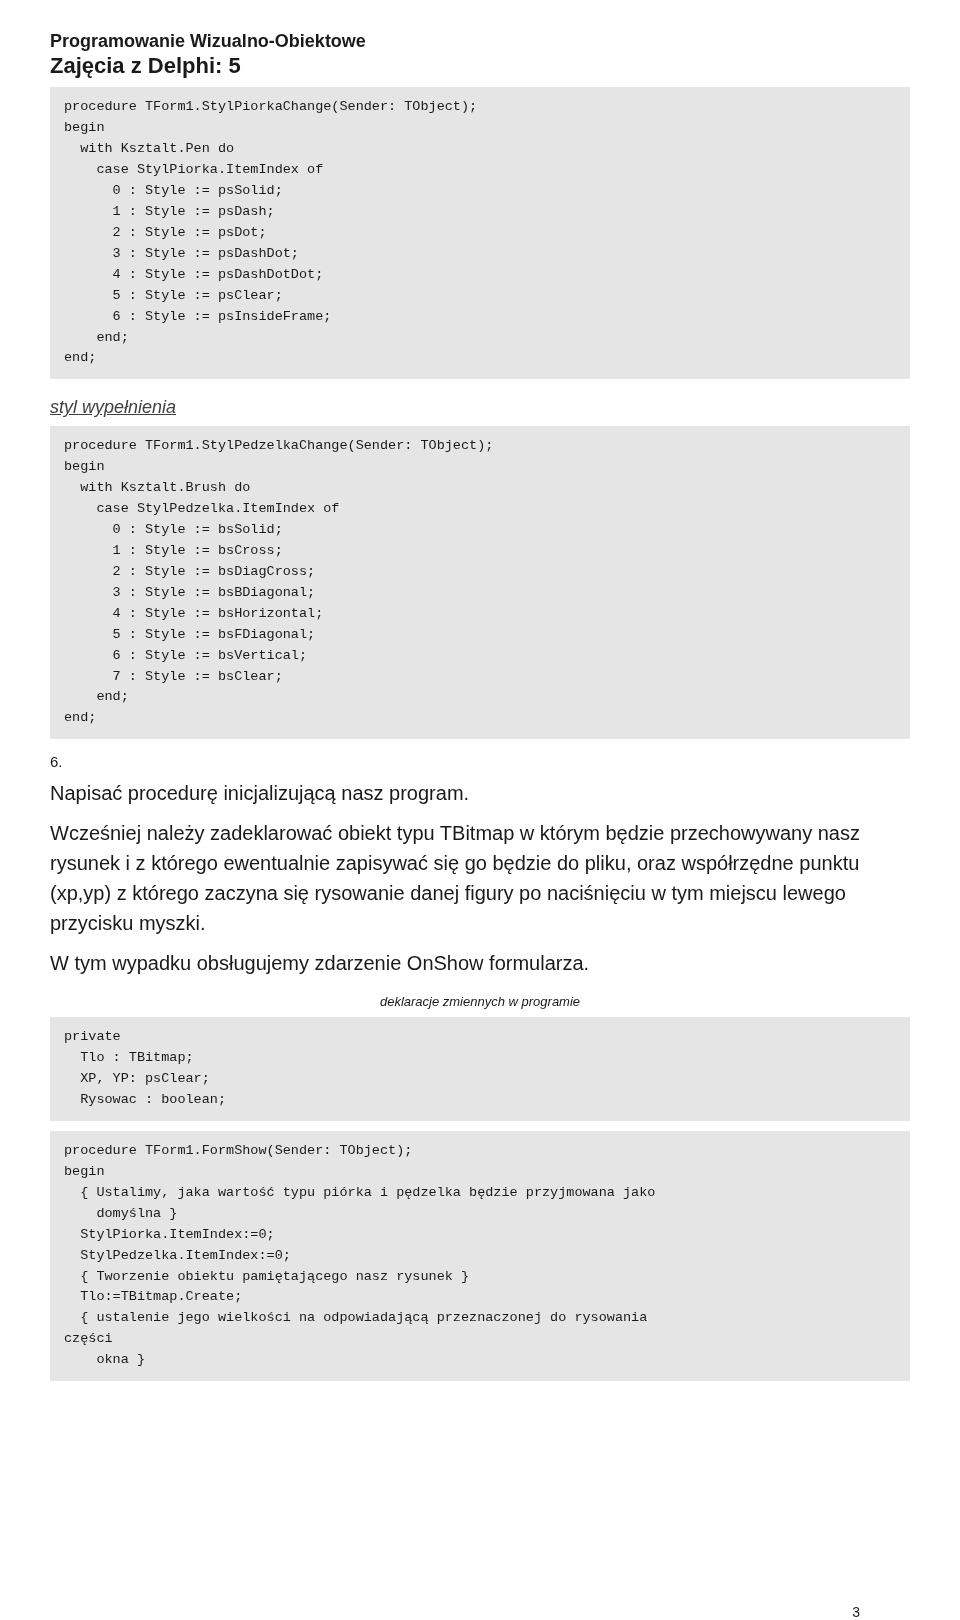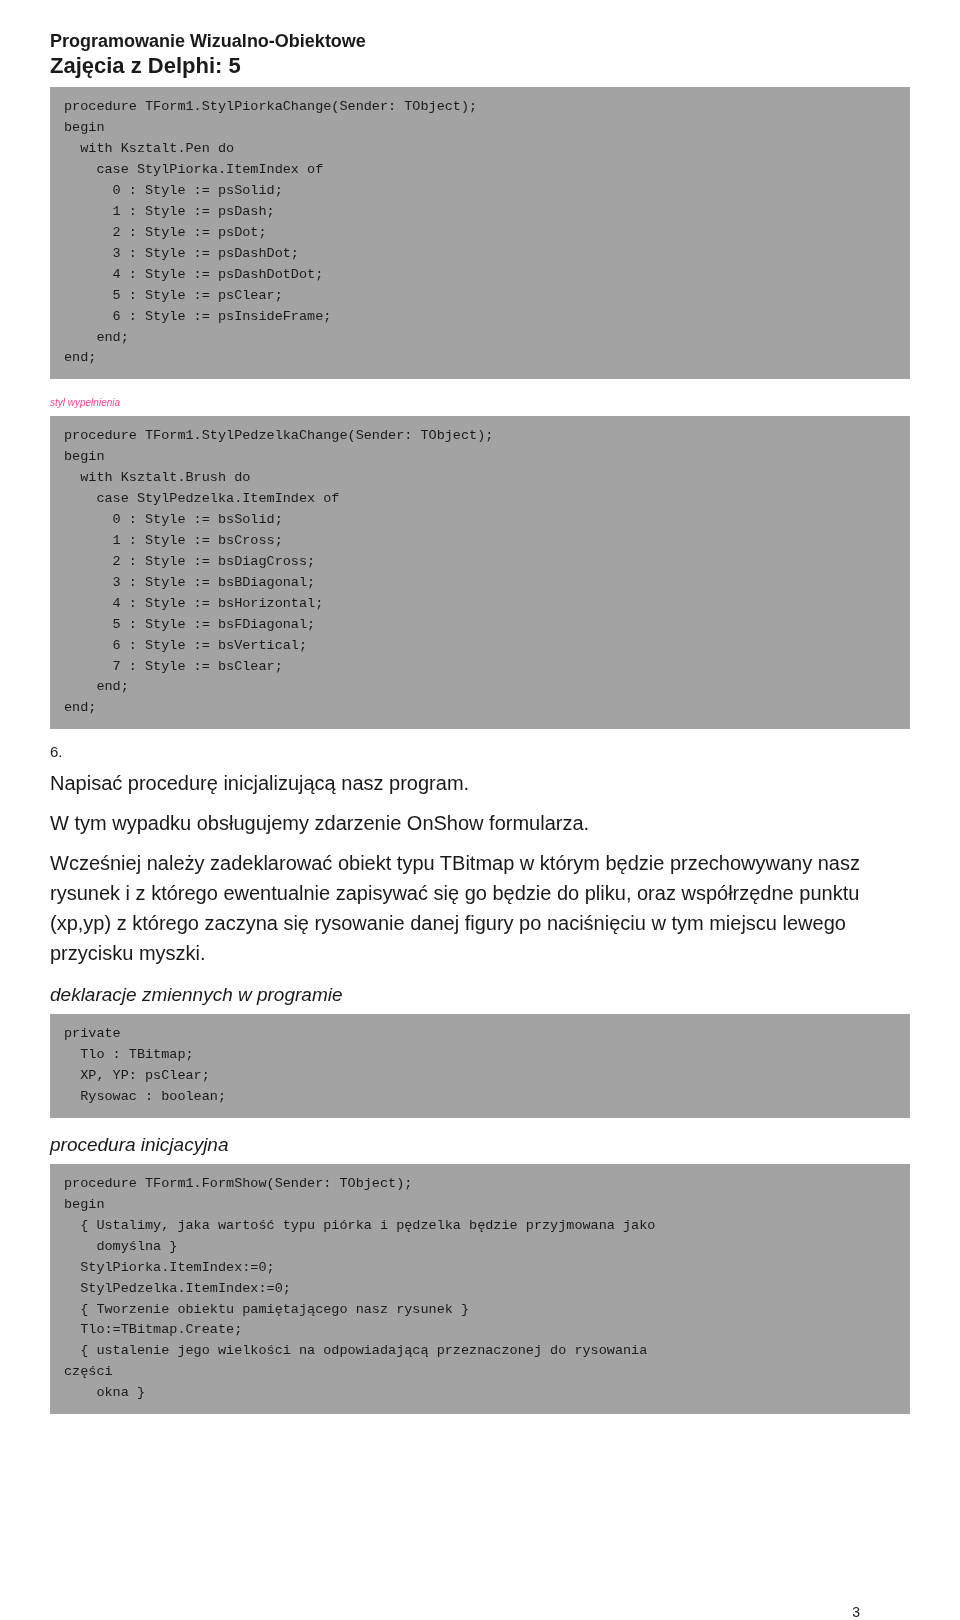--- a/index.html
+++ b/index.html
@@ -31,40 +31,42 @@
     .page-subtitle {
       font-size: 22px;
       font-weight: bold;
       color: #1a1a1a;
     }
 
     .code-block {
       font-family: 'Courier New', Courier, monospace;
       font-size: 13.5px;
       color: #1a1a1a;
-      background: #a3a3a3;
+      background: #e5e5e5;
       padding: 10px 14px;
       margin: 8px 0 10px 0;
       line-height: 1.55;
       white-space: pre;
       border: none;
     }
 
     .section-heading {
-      font-size: 10px;
+      font-size: 18px;
       font-weight: normal;
       font-style: italic;
-      color: #ec4899;
+      color: #404040;
       margin: 18px 0 6px 0;
+      text-decoration: underline;
     }
 
     .section-label {
-      font-size: 19px;
+      font-size: 13px;
       font-style: italic;
       margin: 16px 0 6px 0;
+      text-align: center;
     }
 
     .page-number {
       position: absolute;
       bottom: 30px;
       right: 50px;
       font-size: 14px;
       color: #1a1a1a;
     }
 
@@ -122,35 +124,34 @@
     end;
 end;</div>
 
   <div class="numbered-item">
     <span>6.</span>
   </div>
 
   <div class="paragraph">Napisać procedurę inicjalizującą nasz program.</div>
 
   <div class="paragraph">
-    <span>W tym wypadku obsługujemy zdarzenie </span><span class="italic">OnShow</span><span> formularza.</span>
+    <span>Wcześniej należy zadeklarować obiekt typu </span><span class="bold">TBitmap</span><span> w którym będzie przechowywany nasz rysunek i z którego ewentualnie zapisywać się go będzie do pliku, oraz współrzędne punktu (xp,yp) z którego zaczyna się rysowanie danej figury po naciśnięciu w tym miejscu lewego przycisku myszki.</span>
   </div>
 
   <div class="paragraph">
-    <span>Wcześniej należy zadeklarować obiekt typu </span><span class="bold">TBitmap</span><span> w którym będzie przechowywany nasz rysunek i z którego ewentualnie zapisywać się go będzie do pliku, oraz współrzędne punktu (xp,yp) z którego zaczyna się rysowanie danej figury po naciśnięciu w tym miejscu lewego przycisku myszki.</span>
+    <span>W tym wypadku obsługujemy zdarzenie </span><span class="italic">OnShow</span><span> formularza.</span>
   </div>
 
   <div class="section-label">deklaracje zmiennych w programie</div>
 
   <div class="code-block">private
   Tlo : TBitmap;
   XP, YP: psClear;
   Rysowac : boolean;</div>
 
-  <div class="section-label">procedura inicjacyjna</div>
 
   <div class="code-block">procedure TForm1.FormShow(Sender: TObject);
 begin
   { Ustalimy, jaka wartość typu piórka i pędzelka będzie przyjmowana jako
     domyślna }
   StylPiorka.ItemIndex:=0;
   StylPedzelka.ItemIndex:=0;
   { Tworzenie obiektu pamiętającego nasz rysunek }
   Tlo:=TBitmap.Create;
   { ustalenie jego wielkości na odpowiadającą przeznaczonej do rysowania

